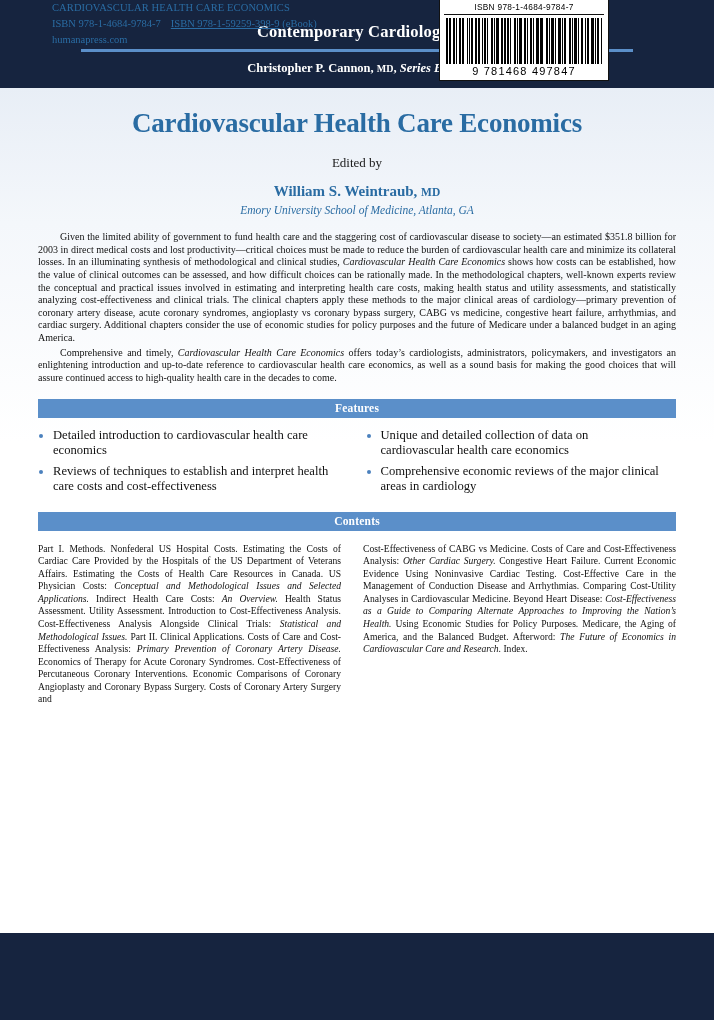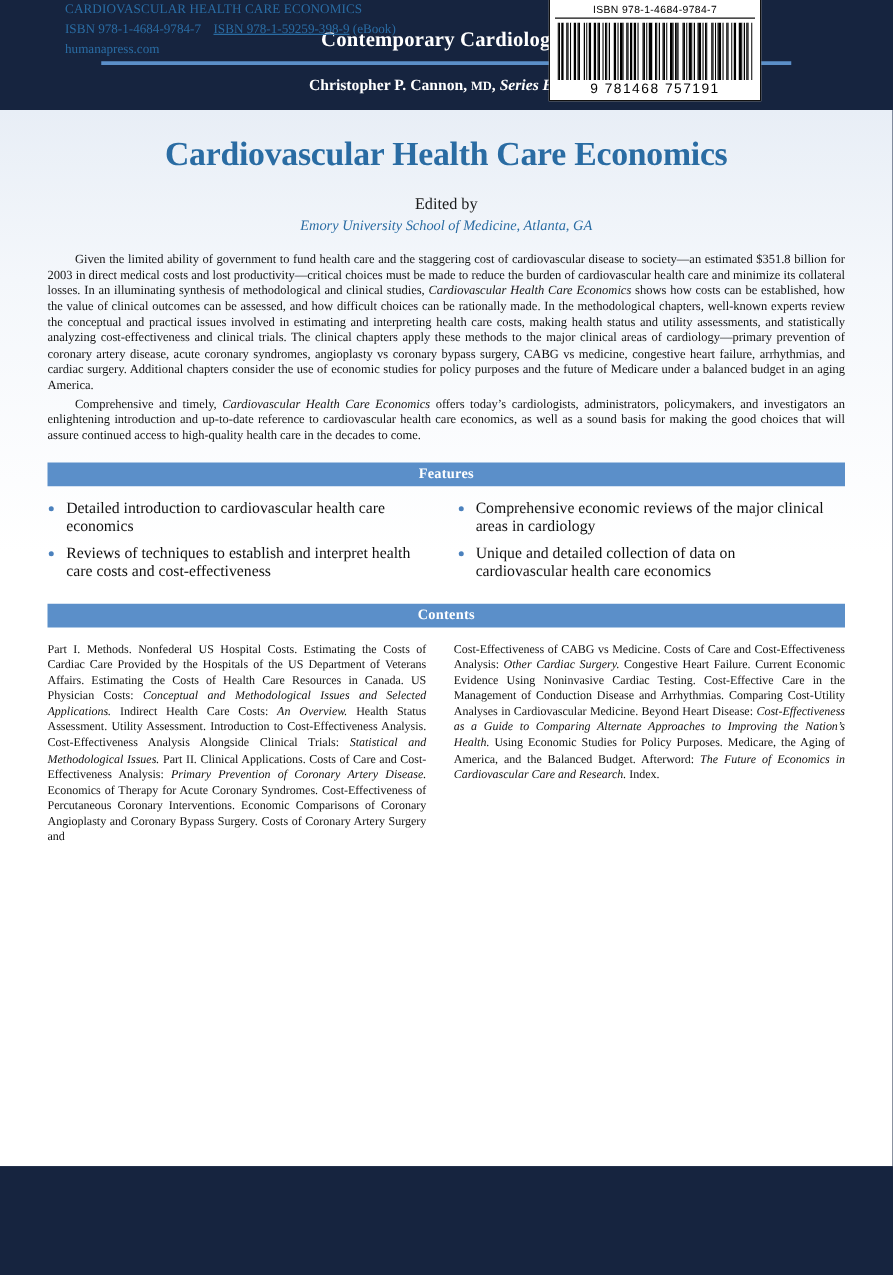--- a/index.html
+++ b/index.html
@@ -239,20 +239,24 @@
       <span>Christopher P. Cannon,</span>
       <span class="md">MD</span><span>,</span>
       <span class="role">Series Editor</span>
     </div>
   </div>
 
   <div class="panel">
 
     <div class="book-title">Cardiovascular Health Care Economics</div>
     <div class="edited-by">Edited by</div>
+    <div class="editor-name">
+      <span>William S. Weintraub,</span>
+      <span class="md">MD</span>
+    </div>
     <div class="editor-affil">Emory University School of Medicine, Atlanta, GA</div>
 
     <div class="blurb">
       <p><span>Given the limited ability of government to fund health care and the staggering cost of cardiovascular disease to society—an estimated $351.8 billion for 2003 in direct medical costs and lost productivity—critical choices must be made to reduce the burden of cardiovascular health care and minimize its collateral losses. In an illuminating synthesis of methodological and clinical studies, </span><i>Cardiovascular Health Care Economics</i><span> shows how costs can be established, how the value of clinical outcomes can be assessed, and how difficult choices can be rationally made. In the methodological chapters, well-known experts review the conceptual and practical issues involved in estimating and interpreting health care costs, making health status and utility assessments, and statistically analyzing cost-effectiveness and clinical trials. The clinical chapters apply these methods to the major clinical areas of cardiology—primary prevention of coronary artery disease, acute coronary syndromes, angioplasty vs coronary bypass surgery, CABG vs medicine, congestive heart failure, arrhythmias, and cardiac surgery. Additional chapters consider the use of economic studies for policy purposes and the future of Medicare under a balanced budget in an aging America.</span></p>
       <p><span>Comprehensive and timely, </span><i>Cardiovascular Health Care Economics</i><span> offers today’s cardiologists, administrators, policymakers, and investigators an enlightening introduction and up-to-date reference to cardiovascular health care economics, as well as a sound basis for making the good choices that will assure continued access to high-quality health care in the decades to come.</span></p>
     </div>
 
     <div class="bar bar-features">Features</div>
     <div class="features">
       <div class="col">
@@ -261,25 +265,25 @@
           <span>Detailed introduction to cardiovascular health care economics</span>
         </div>
         <div class="feat-item">
           <span class="dot"></span>
           <span>Reviews of techniques to establish and interpret health care costs and cost-effectiveness</span>
         </div>
       </div>
       <div class="col">
         <div class="feat-item">
           <span class="dot"></span>
-          <span>Comprehensive economic reviews of the major clinical areas in cardiology</span>
+          <span>Unique and detailed collection of data on cardiovascular health care economics</span>
         </div>
         <div class="feat-item">
           <span class="dot"></span>
-          <span>Unique and detailed collection of data on cardiovascular health care economics</span>
+          <span>Comprehensive economic reviews of the major clinical areas in cardiology</span>
         </div>
       </div>
     </div>
 
     <div class="bar bar-contents">Contents</div>
     <div class="contents">
       <div class="col left"><b>Part I. Methods.</b> Nonfederal US Hospital Costs. Estimating the Costs of Cardiac Care Provided by the Hospitals of the US Department of Veterans Affairs. Estimating the Costs of Health Care Resources in Canada. US Physician Costs: <i>Conceptual and Methodological Issues and Selected Applications.</i> Indirect Health Care Costs: <i>An Overview.</i> Health Status Assessment. Utility Assessment. Introduction to Cost-Effectiveness Analysis. Cost-Effectiveness Analysis Alongside Clinical Trials: <i>Statistical and Methodological Issues.</i> <b>Part II. Clinical Applications.</b> Costs of Care and Cost-Effectiveness Analysis: <i>Primary Prevention of Coronary Artery Disease.</i> Economics of Therapy for Acute Coronary Syndromes. Cost-Effectiveness of Percutaneous Coronary Interventions. Economic Comparisons of Coronary Angioplasty and Coronary Bypass Surgery. Costs of Coronary Artery Surgery and</div>
       <div class="col right">Cost-Effectiveness of CABG vs Medicine. Costs of Care and Cost-Effectiveness Analysis: <i>Other Cardiac Surgery.</i> Congestive Heart Failure. Current Economic Evidence Using Noninvasive Cardiac Testing. Cost-Effective Care in the Management of Conduction Disease and Arrhythmias. Comparing Cost-Utility Analyses in Cardiovascular Medicine. Beyond Heart Disease: <i>Cost-Effectiveness as a Guide to Comparing Alternate Approaches to Improving the Nation’s Health.</i> Using Economic Studies for Policy Purposes. Medicare, the Aging of America, and the Balanced Budget. Afterword: <i>The Future of Economics in Cardiovascular Care and Research.</i> Index.</div>
     </div>
 
@@ -431,17 +435,17 @@
           <span style="width:2px;background:#000;"></span>
           <span style="width:1px;background:#000;"></span>
           <span style="width:1px;background:#fff;"></span>
           <span style="width:1px;background:#000;"></span>
           <span style="width:1px;background:#fff;"></span>
           <span style="width:1px;background:#000;"></span>
           <span style="width:1px;background:#000;"></span>
           <span style="width:2px;background:#fff;"></span>
           <span style="width:1px;background:#000;"></span>
         </div>
-      <div class="barcode-num">9 781468 757191</div>
+      <div class="barcode-num">9 781468 497847</div>
     </div>
   </div>
 
 </div>
 
 </body></html>

